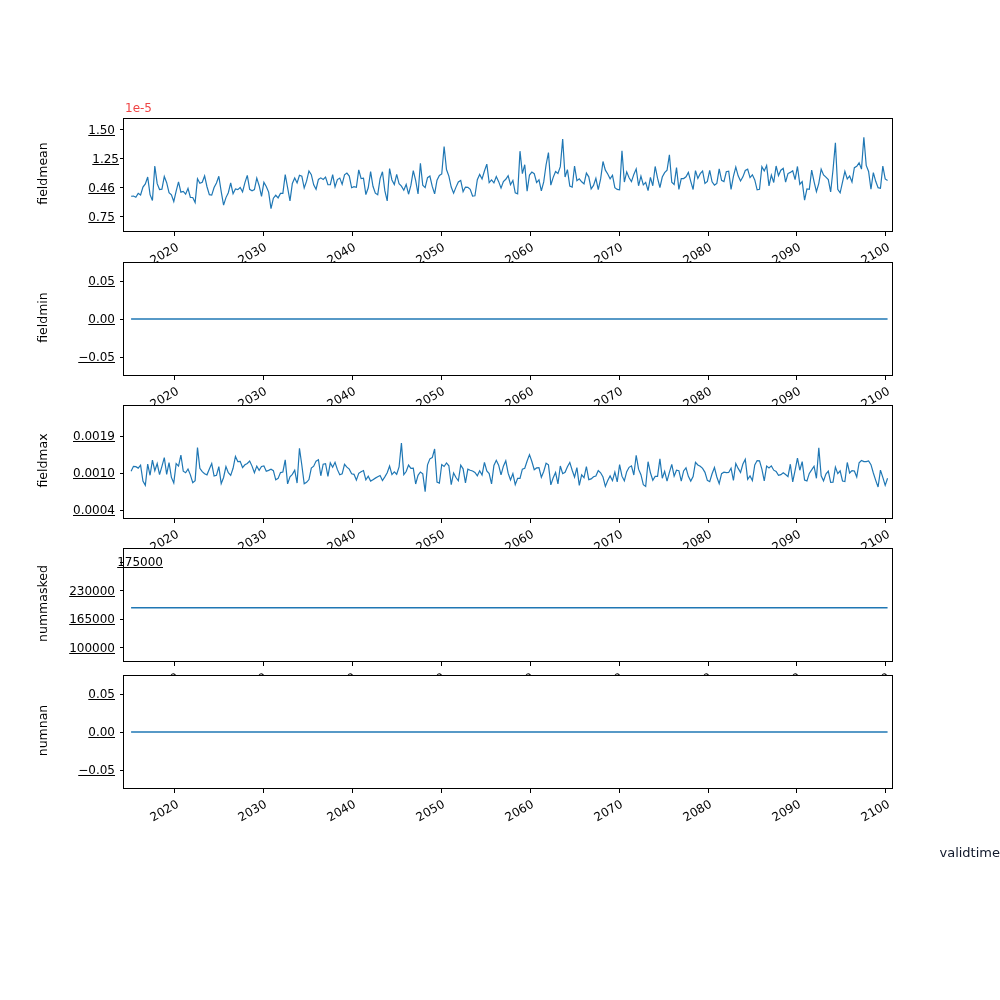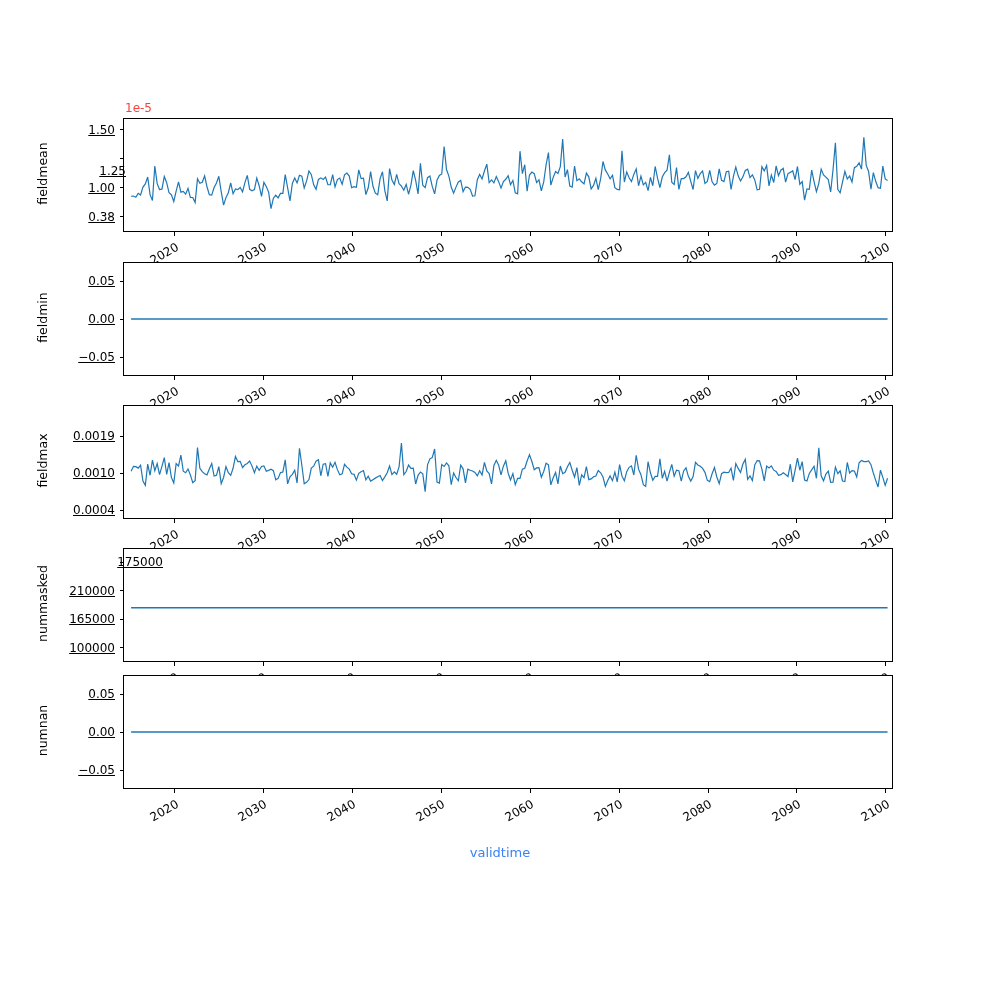--- a/index.html
+++ b/index.html
@@ -35,23 +35,23 @@
   .offsettext{
     position:absolute;
     font-size:12px;
     color:#ef4444;
     white-space:nowrap;
   }
 
   .xlabel{
     position:absolute;
     width:100%;
-    text-align:center;
+    text-align:right;
     font-size:13px;
-    color:#3b82f6;
+    color:#0f172a;
   }
 
   .tick-label{
     position:absolute;
     font-size:12px;
     color:#000;
     white-space:nowrap;
   }
   .ytick{
     text-align:right;
@@ -67,25 +67,25 @@
 </style>
 </head>
 <body>
 
 <div id="figure">
     <div class="panel" style="left: 123px; top: 118px; width: 770px; height: 114px;">
       <svg viewBox="0 0 770 114" preserveAspectRatio="none">
         <path d="M7.11 78.62 L9.49 78.42 L11.87 79.61 L14.25 75.68 L16.62 77.33 L19.00 69.26 L21.38 66.01 L23.76 59.10 L26.13 76.95 L28.51 83.04 L30.89 47.86 L33.27 65.80 L35.64 71.83 L38.02 71.46 L40.40 58.46 L42.78 64.83 L45.15 74.90 L47.53 77.25 L49.91 83.98 L52.29 73.37 L54.66 64.07 L57.04 74.44 L59.42 73.72 L61.80 76.46 L64.17 70.58 L66.55 79.89 L68.93 79.88 L71.31 85.10 L73.68 60.90 L76.06 65.33 L78.44 64.33 L80.82 57.97 L83.20 68.95 L85.57 77.03 L87.95 77.52 L90.33 69.77 L92.71 65.10 L95.08 58.24 L97.46 73.88 L99.84 87.67 L102.22 80.01 L104.59 75.04 L106.97 64.99 L109.35 76.01 L111.73 71.12 L114.10 71.86 L116.48 69.73 L118.86 74.11 L121.24 64.70 L123.61 57.34 L125.99 71.61 L128.37 73.16 L130.75 71.90 L133.12 60.20 L135.50 67.92 L137.88 78.72 L140.26 64.48 L142.63 68.77 L145.01 74.40 L147.39 91.34 L149.77 80.58 L152.14 77.64 L154.52 80.28 L156.90 75.75 L159.28 75.63 L161.65 56.63 L164.03 69.92 L166.41 83.34 L168.79 65.58 L171.16 59.95 L173.54 65.03 L175.92 57.23 L178.30 58.21 L180.67 70.28 L183.05 63.28 L185.43 52.87 L187.81 56.61 L190.19 67.03 L192.56 71.50 L194.94 61.53 L197.32 59.92 L199.70 61.46 L202.07 59.13 L204.45 66.90 L206.83 66.88 L209.21 56.71 L211.58 69.04 L213.96 61.70 L216.34 60.12 L218.72 66.52 L221.09 56.75 L223.47 54.97 L225.85 58.05 L228.23 69.99 L230.60 68.91 L232.98 69.43 L235.36 51.77 L237.74 60.62 L240.11 60.17 L242.49 76.92 L244.87 69.99 L247.25 53.49 L249.62 68.49 L252.00 75.46 L254.38 77.04 L256.76 60.63 L259.13 53.66 L261.51 72.95 L263.89 83.35 L266.27 50.47 L268.64 62.08 L271.02 66.67 L273.40 56.30 L275.78 65.95 L278.15 68.37 L280.53 72.51 L282.91 66.65 L285.29 76.57 L287.67 67.39 L290.04 52.57 L292.42 62.43 L294.80 76.34 L297.18 45.11 L299.55 67.47 L301.93 69.83 L304.31 59.74 L306.69 58.11 L309.06 68.63 L311.44 76.19 L313.82 62.34 L316.20 57.52 L318.57 55.93 L320.95 27.99 L323.33 51.46 L325.71 58.10 L328.08 69.27 L330.46 75.47 L332.84 69.34 L335.22 64.09 L337.59 62.55 L339.97 73.94 L342.35 69.30 L344.73 69.60 L347.10 71.59 L349.48 78.39 L351.86 78.15 L354.24 61.77 L356.61 56.38 L358.99 61.03 L361.37 52.97 L363.75 45.88 L366.12 64.74 L368.50 62.03 L370.88 65.01 L373.26 58.55 L375.63 63.77 L378.01 70.32 L380.39 63.68 L382.77 61.35 L385.14 57.62 L387.52 66.92 L389.90 62.57 L392.28 75.21 L394.66 76.17 L397.03 32.75 L399.41 55.66 L401.79 46.51 L404.17 73.45 L406.54 57.02 L408.92 53.98 L411.30 55.64 L413.68 64.66 L416.05 61.96 L418.43 73.12 L420.81 64.07 L423.19 46.54 L425.56 34.12 L427.94 67.36 L430.32 59.42 L432.70 53.36 L435.07 55.35 L437.45 48.48 L439.83 20.49 L442.21 59.01 L444.58 51.49 L446.96 68.30 L449.34 69.43 L451.72 47.82 L454.09 62.81 L456.47 60.83 L458.85 63.93 L461.23 66.07 L463.60 55.09 L465.98 58.86 L468.36 71.16 L470.74 67.59 L473.11 60.38 L475.49 71.96 L477.87 61.02 L480.25 43.29 L482.62 52.10 L485.00 56.04 L487.38 60.93 L489.76 57.27 L492.14 69.96 L494.51 71.65 L496.89 72.04 L499.27 32.29 L501.65 64.17 L504.02 53.82 L506.40 59.81 L508.78 63.79 L511.16 56.39 L513.53 50.77 L515.91 67.97 L518.29 58.23 L520.67 66.99 L523.04 64.58 L525.42 72.92 L527.80 59.42 L530.18 67.99 L532.55 48.34 L534.93 60.28 L537.31 69.72 L539.69 59.04 L542.06 54.56 L544.44 52.16 L546.82 36.45 L549.20 64.35 L551.57 66.74 L553.95 49.47 L556.33 71.70 L558.71 60.61 L561.08 60.65 L563.46 58.87 L565.84 54.37 L568.22 63.42 L570.59 71.73 L572.97 52.49 L575.35 60.54 L577.73 55.59 L580.10 52.93 L582.48 65.51 L584.86 63.59 L587.24 52.38 L589.61 63.99 L591.99 67.27 L594.37 65.57 L596.75 50.68 L599.13 62.43 L601.50 63.75 L603.88 53.68 L606.26 53.09 L608.64 71.56 L611.01 58.38 L613.39 48.97 L615.77 57.83 L618.15 63.15 L620.52 58.89 L622.90 52.37 L625.28 51.06 L627.66 59.61 L630.03 56.74 L632.41 62.07 L634.79 72.11 L637.17 71.62 L639.54 48.61 L641.92 52.80 L644.30 47.39 L646.68 68.04 L649.05 57.00 L651.43 64.58 L653.81 47.82 L656.19 57.58 L658.56 52.16 L660.94 50.32 L663.32 64.21 L665.70 55.54 L668.07 54.33 L670.45 52.72 L672.83 61.62 L675.21 48.33 L677.58 66.43 L679.96 63.74 L682.34 82.55 L684.72 71.21 L687.09 71.67 L689.47 51.98 L691.85 63.70 L694.23 73.90 L696.61 65.44 L698.98 51.01 L701.36 56.86 L703.74 59.21 L706.12 61.65 L708.49 74.28 L710.87 51.70 L713.25 24.24 L715.63 71.62 L718.00 75.12 L720.38 64.29 L722.76 53.31 L725.14 61.08 L727.51 57.94 L729.89 64.14 L732.27 49.58 L734.65 48.13 L737.02 44.68 L739.40 51.04 L741.78 18.65 L744.16 47.27 L746.53 53.43 L748.91 71.51 L751.29 54.50 L753.67 63.43 L756.04 69.90 L758.42 70.51 L760.80 48.03 L763.18 61.03 L765.55 62.71 " fill="none" stroke="#1f77b4" stroke-width="1.2" vector-effect="non-scaling-stroke"></path>
       </svg>
     </div>
-    <div class="tick-label ytick" style="left: 0px; width: 115px; top: 216.878px;">0.38</div>
+    <div class="tick-label ytick" style="left: 0px; width: 115px; top: 216.878px;">0.75</div>
     <div class="tickmark" style="left: 119.5px; top: 216.378px; width: 3.5px; height: 1px;"></div>
-    <div class="tick-label ytick" style="left: 0px; width: 115px; top: 187.796px;">1.00</div>
+    <div class="tick-label ytick" style="left: 0px; width: 115px; top: 187.796px;">0.46</div>
     <div class="tickmark" style="left: 119.5px; top: 187.296px; width: 3.5px; height: 1px;"></div>
-    <div class="tick-label ytick" style="left: 11px; width: 115px; top: 158.714px; margin-top: 12px;">1.25</div>
+    <div class="tick-label ytick" style="left: 4px; width: 115px; top: 158.714px;">1.25</div>
     <div class="tickmark" style="left: 119.5px; top: 158.214px; width: 3.5px; height: 1px;"></div>
     <div class="tick-label ytick" style="left: 0px; width: 115px; top: 129.633px;">1.50</div>
     <div class="tickmark" style="left: 119.5px; top: 129.133px; width: 3.5px; height: 1px;"></div>
     <div class="ylabel" style="width: 174px; left: -45px; top: 166px;">fieldmean</div>
     <div class="offsettext" style="left: 125px; top: 101px;">1e-5</div>
     <div class="tickmark" style="left: 174.07px; top: 232px; width: 1px; height: 3.5px;"></div>
     <div class="tick-label xtick-rot" style="width: 120px; left: 60.5704px; top: 245px;">2020</div>
     <div class="tickmark" style="left: 262.985px; top: 232px; width: 1px; height: 3.5px;"></div>
     <div class="tick-label xtick-rot" style="width: 120px; left: 149.485px; top: 245px;">2030</div>
     <div class="tickmark" style="left: 351.9px; top: 232px; width: 1px; height: 3.5px;"></div>
@@ -164,21 +164,21 @@
     <div class="tick-label xtick-rot" style="width: 120px; left: 771.887px; top: 532px;">2100</div>
     <div class="panel" style="left: 123px; top: 548px; width: 770px; height: 114px;">
       <svg viewBox="0 0 770 114" preserveAspectRatio="none">
         <path d="M7.11 59.85 L765.55 59.85 " fill="none" stroke="#1f77b4" stroke-width="1.5" vector-effect="non-scaling-stroke"></path>
       </svg>
     </div>
     <div class="tick-label ytick" style="left: 0px; width: 115px; top: 647.75px;">100000</div>
     <div class="tickmark" style="left: 119.5px; top: 647.25px; width: 3.5px; height: 1px;"></div>
     <div class="tick-label ytick" style="left: 0px; width: 115px; top: 619.25px;">165000</div>
     <div class="tickmark" style="left: 119.5px; top: 618.75px; width: 3.5px; height: 1px;"></div>
-    <div class="tick-label ytick" style="left: 0px; width: 115px; top: 590.75px;">210000</div>
+    <div class="tick-label ytick" style="left: 0px; width: 115px; top: 590.75px;">230000</div>
     <div class="tickmark" style="left: 119.5px; top: 590.25px; width: 3.5px; height: 1px;"></div>
     <div class="tick-label ytick" style="left: 0px; width: 115px; top: 562.25px; padding-left: 48px;">175000</div>
     <div class="tickmark" style="left: 119.5px; top: 561.75px; width: 3.5px; height: 1px;"></div>
     <div class="ylabel" style="width: 174px; left: -45px; top: 596px;">nummasked</div>
     <div class="tickmark" style="left: 174.07px; top: 662px; width: 1px; height: 3.5px;"></div>
     <div class="tick-label xtick-rot" style="width: 120px; left: 60.5704px; top: 675px;">2020</div>
     <div class="tickmark" style="left: 262.985px; top: 662px; width: 1px; height: 3.5px;"></div>
     <div class="tick-label xtick-rot" style="width: 120px; left: 149.485px; top: 675px;">2030</div>
     <div class="tickmark" style="left: 351.9px; top: 662px; width: 1px; height: 3.5px;"></div>
     <div class="tick-label xtick-rot" style="width: 120px; left: 238.4px; top: 675px;">2040</div>

